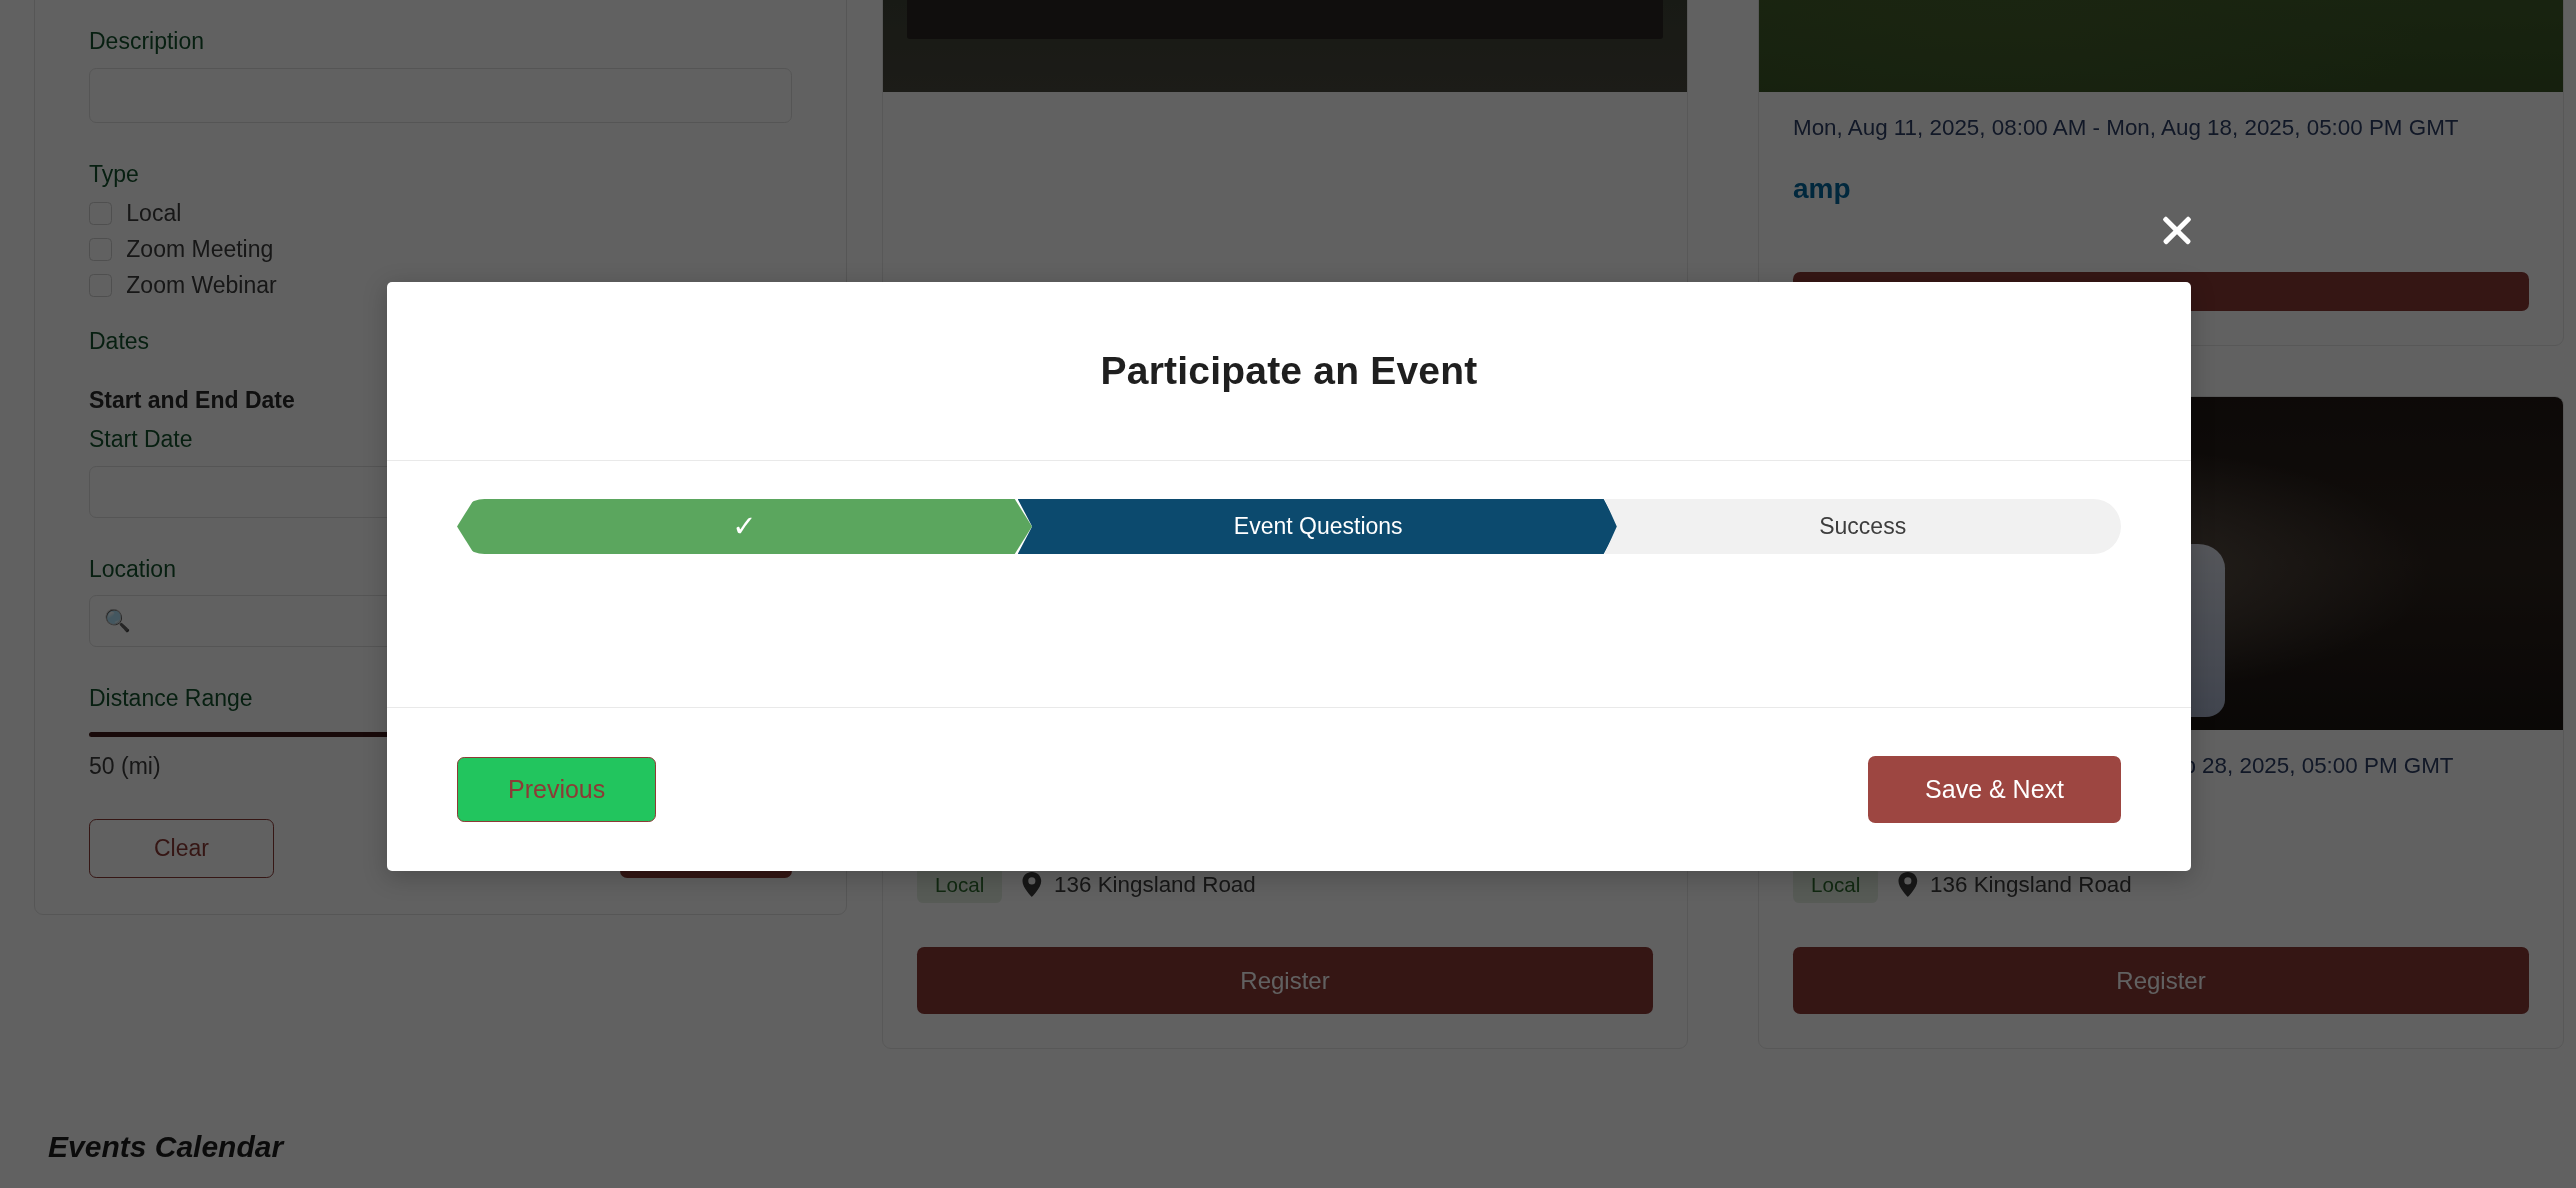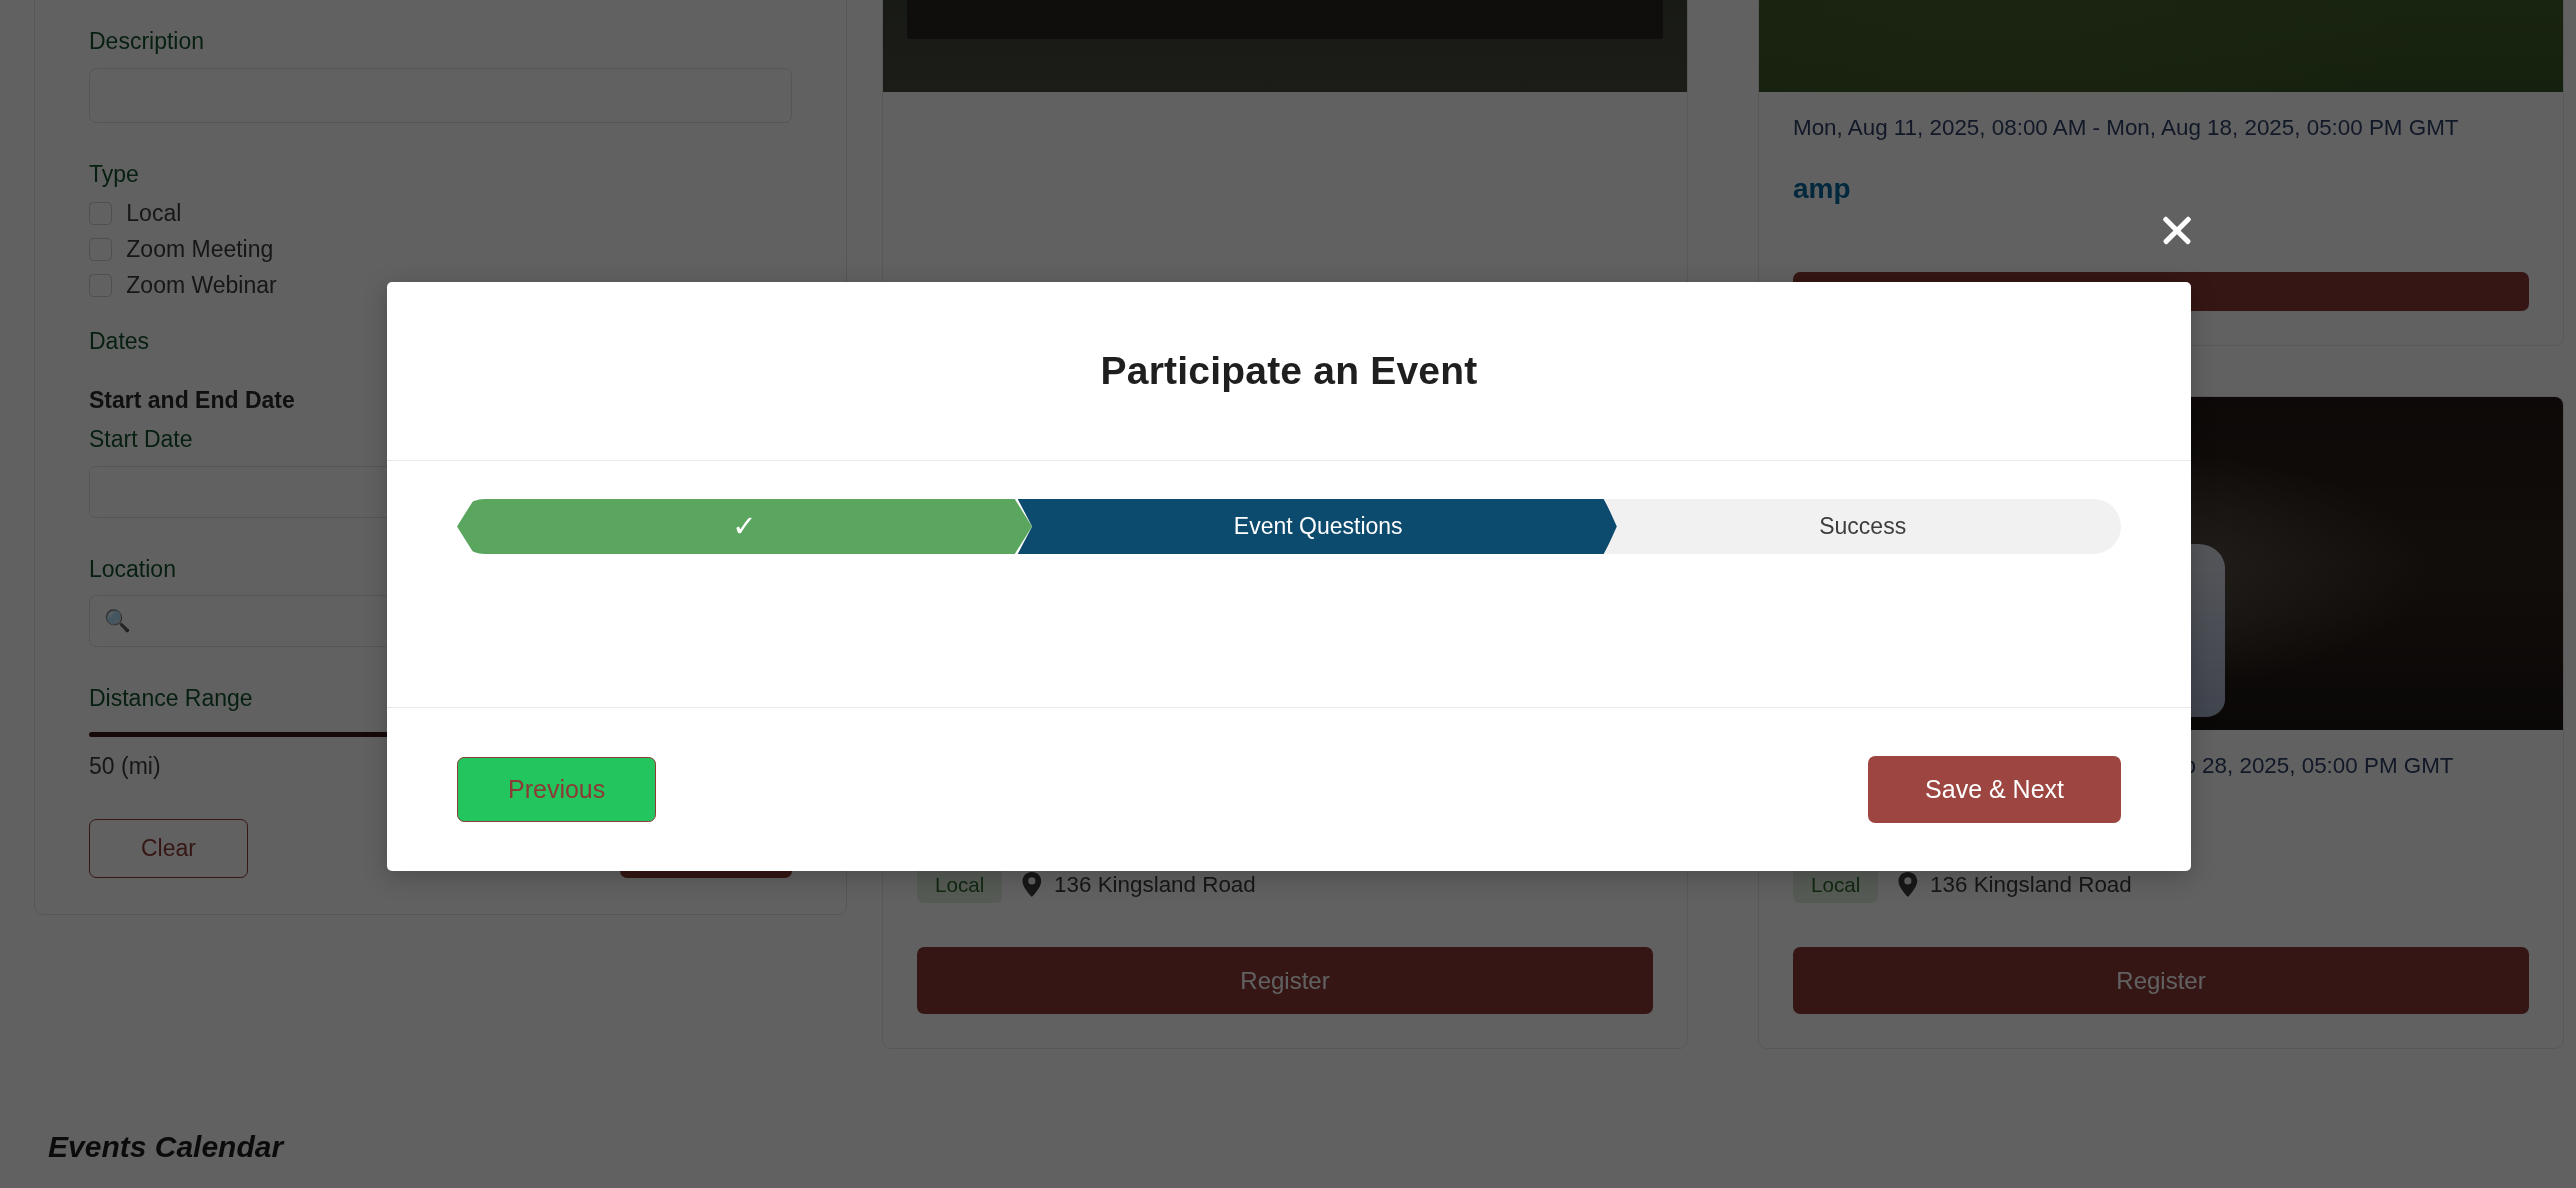--- a/index.html
+++ b/index.html
@@ -85,21 +85,21 @@
     position: relative;
   }
   .slider-val { font-size: 23px; color: #3d3d3d; margin-bottom: 39px; }
   .btn-row { display: flex; justify-content: space-between; align-items: center; }
   .btn-clear {
     border: 0.9px solid #8d3a36;
     color: #8d3a36;
     background: #fff;
     border-radius: 7.2px;
     font-size: 23px;
-    padding: 15px 51px;
+    padding: 15px 64px;
     font-family: inherit;
   }
   .btn-apply {
     border: none;
     color: #ffffff;
     background: #8d3a36;
     border-radius: 7.2px;
     font-size: 23px;
     padding: 16px 57px;
     font-family: inherit;

